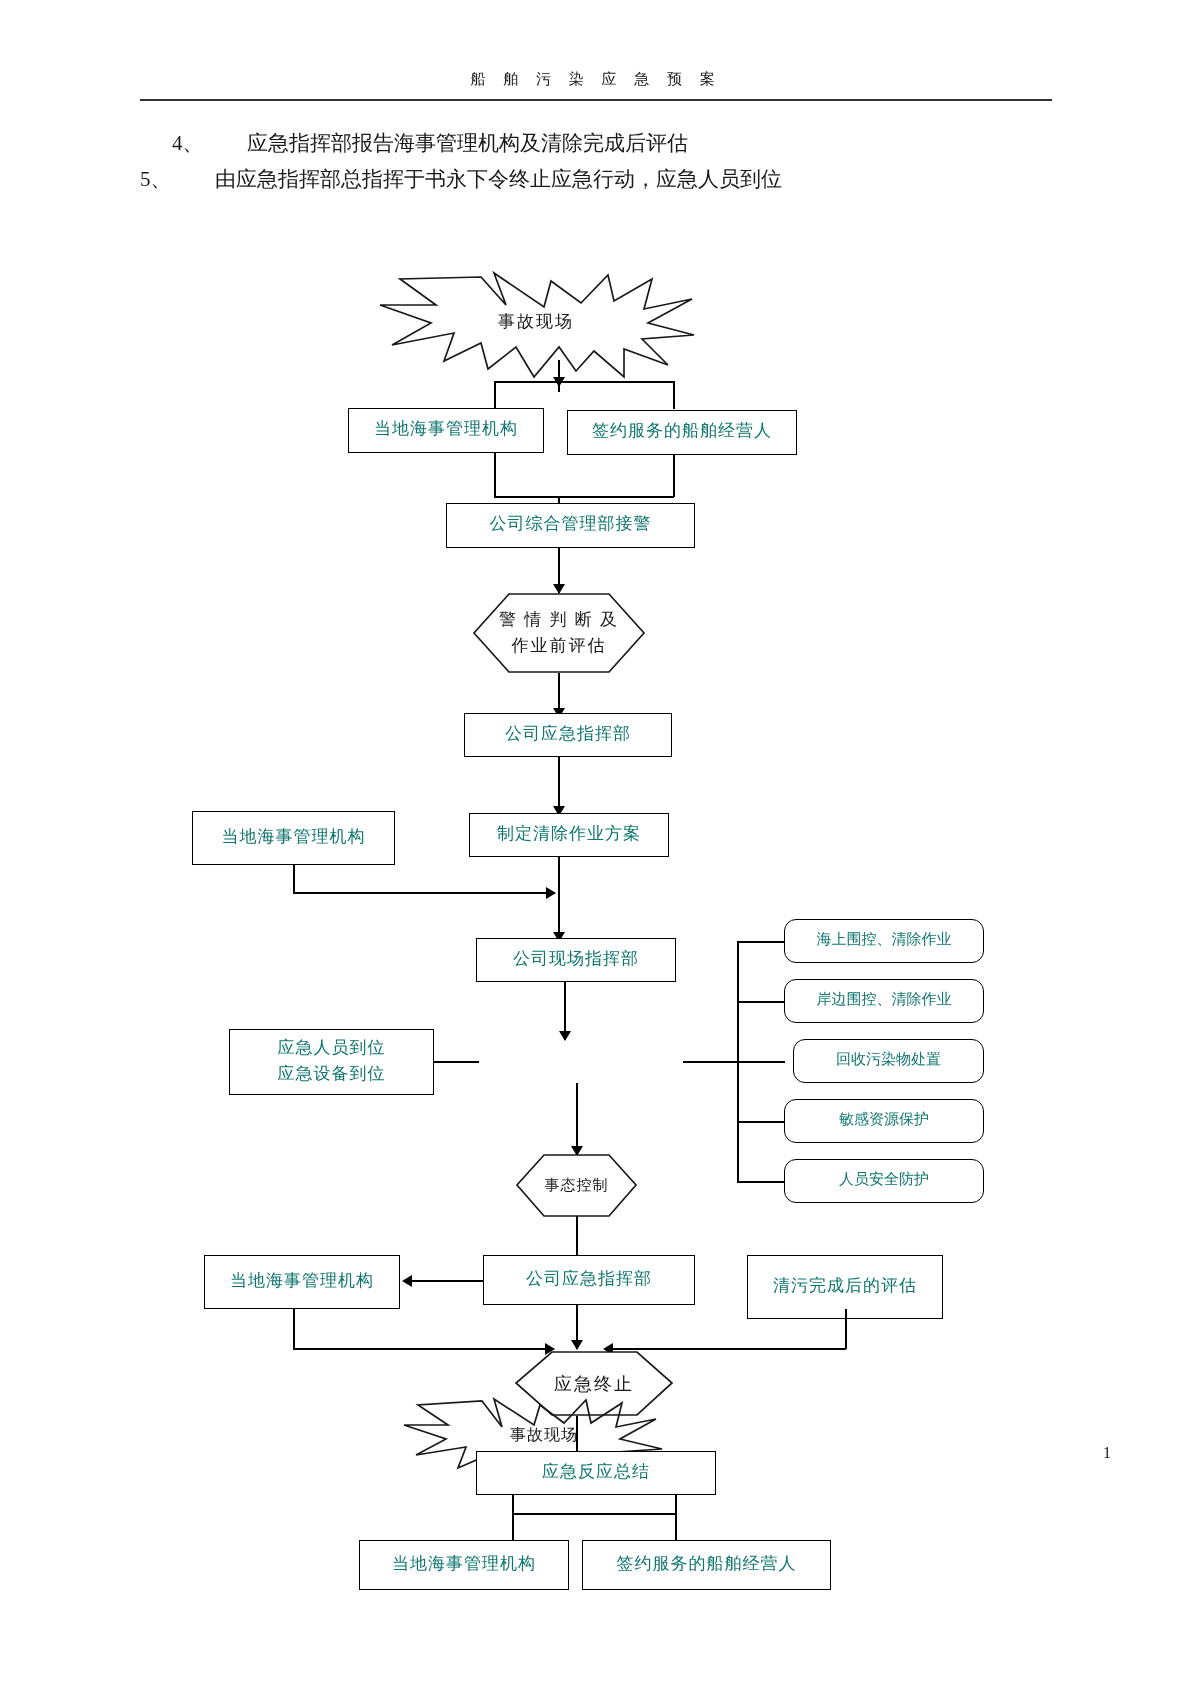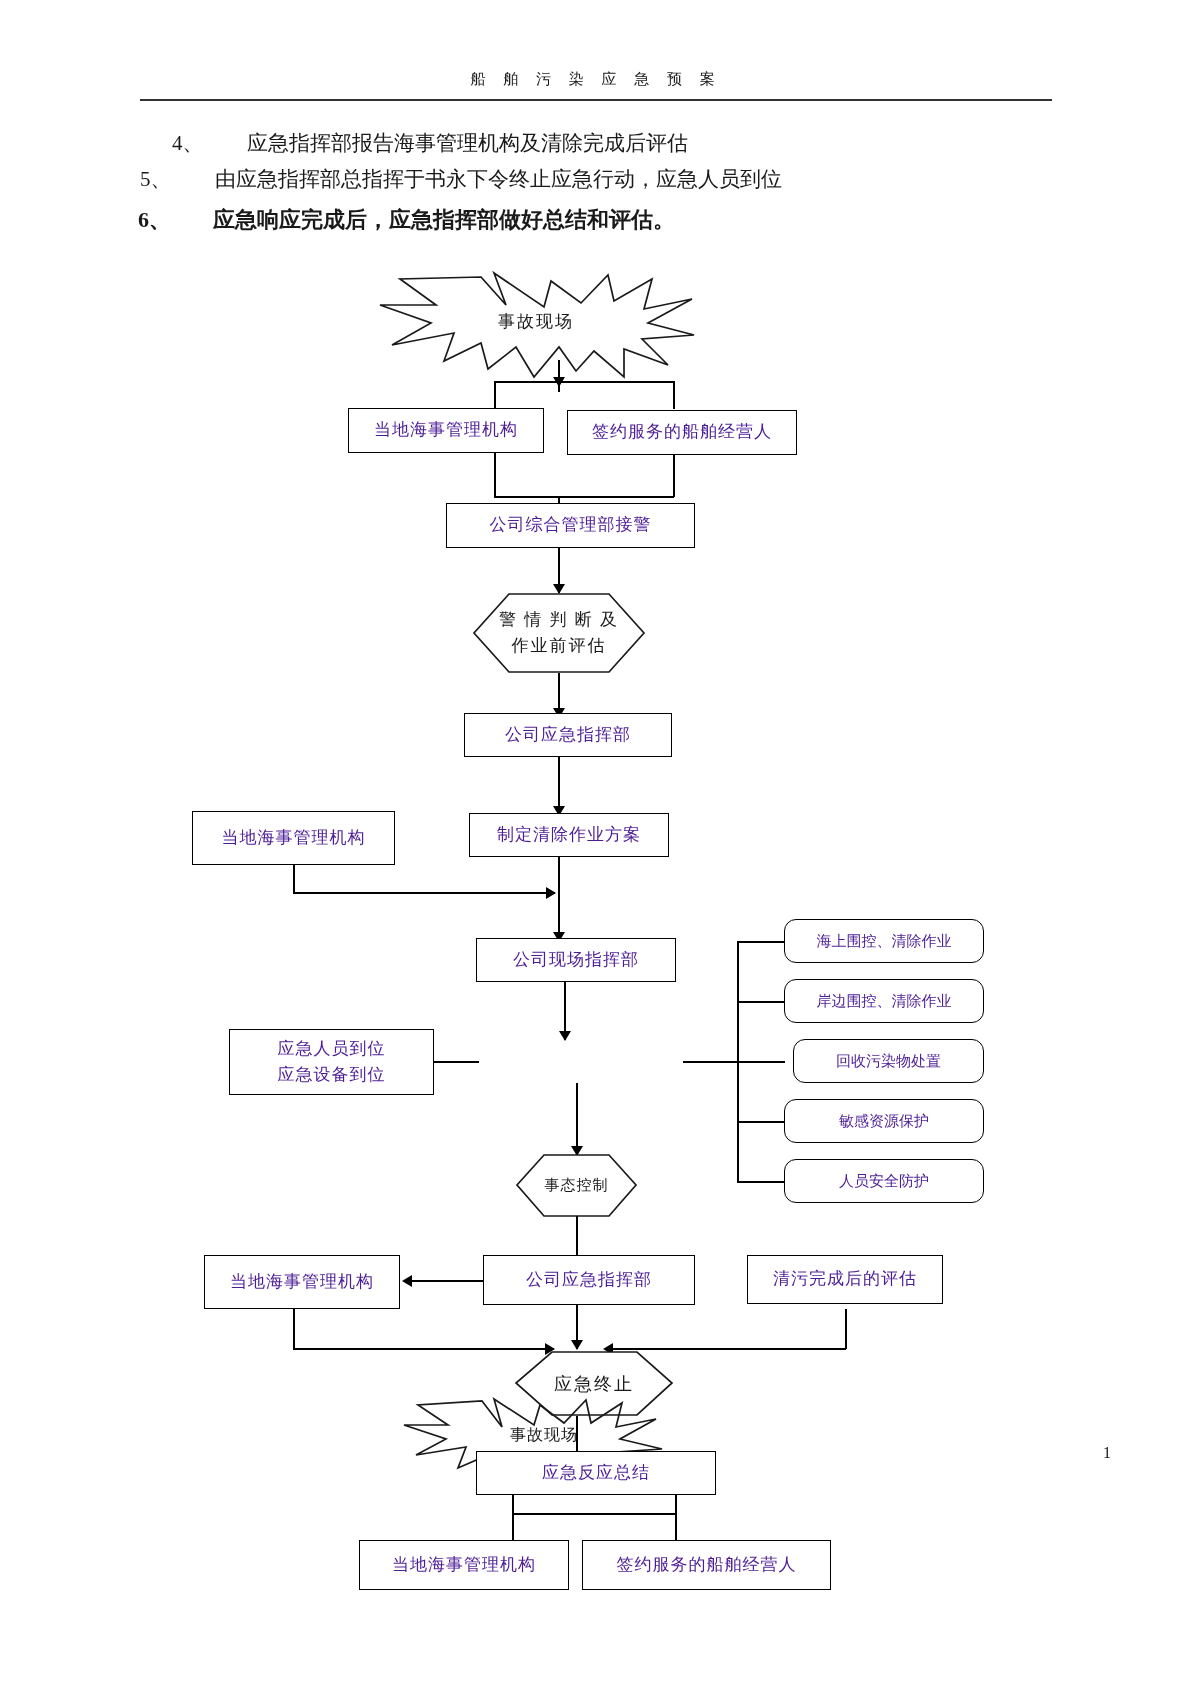--- a/index.html
+++ b/index.html
@@ -29,22 +29,22 @@
   .line.bold{font-weight:bold;font-size:22px;}
   .line.bold .txt{font-weight:bold;}
 
   
   .fc{position:absolute;left:16px;top:255px;width:1191px;height:1429px;}
   .box{
     position:absolute;box-sizing:border-box;
     border:1.6px solid #000;background:#fff;
     display:flex;align-items:center;justify-content:center;
     text-align:center;font-size:17px;letter-spacing:1px;
-    font-family:Liberation Sans, sans-serif;
-    line-height:1.55;color:#4c1d95;
+    font-family:Liberation Mono, monospace;
+    line-height:1.55;color:#0f766e;
   }
   .box.two{flex-direction:column;}
   .box.small{font-size:15px;letter-spacing:0px;border-radius:12px;}
   .line-h,.line-v{position:absolute;background:#000;}
   .line-h{height:1.6px;}
   .line-v{width:1.6px;}
   .arrow-d{position:absolute;width:0;height:0;
     border-left:6px solid transparent;border-right:6px solid transparent;
     border-top:10px solid #000;}
   .arrow-l{position:absolute;width:0;height:0;
@@ -70,23 +70,20 @@
 
   <div class="hdr">船 舶 污 染 应 急 预 案</div>
   <div class="hdr-rule"></div>
 
   <div class="line" style="left:140px;top:133px;margin-left:32px;">
     <span class="num">4、</span><span class="txt">应急指挥部报告海事管理机构及清除完成后评估</span>
   </div>
   <div class="line" style="left:140px;top:169px;">
     <span class="num">5、</span><span class="txt">由应急指挥部总指挥于书永下令终止应急行动，应急人员到位</span>
   </div>
-  <div class="line bold" style="left:138px;top:209px;">
-    <span class="num">6、</span><span class="txt">应急响应完成后，应急指挥部做好总结和评估。</span>
-  </div>
 
   <div class="fc">
 
     <div class="shape" style="left:360px;top:10px;">
       <svg width="320" height="115" viewBox="0 0 320 115">
         <polygon points="105,12 130,40 118,8 168,42 175,16 205,38 232,10 238,36 276,14 268,44 316,34 272,58 318,70 266,74 292,100 248,84 248,112 218,86 200,106 183,82 158,112 140,82 112,104 105,78 68,96 78,68 16,80 55,58 4,40 60,40 24,14" fill="#fff" stroke="#1a1a1a" stroke-width="1.7" stroke-linejoin="miter"></polygon>
       </svg>
       <div class="shp-txt" style="top:44px;left:0;width:320px;">事故现场</div>
     </div>
 
@@ -174,21 +171,21 @@
         <polygon points="28,1 93,1 120,31 93,62 28,62 1,31" fill="#fff" stroke="#1a1a1a" stroke-width="1.7"></polygon>
       </svg>
       <div class="shp-txt" style="top:20px;left:0;width:121px;font-size:15px;letter-spacing:1px;">事态控制</div>
     </div>
 
     <div class="line-v" style="left:560px;top:961px;height:62px;"></div>
     <div class="arrow-d" style="left:555px;top:1014px;"></div>
 
     <div class="box" style="left:188px;top:1000px;width:196px;height:54px;">当地海事管理机构</div>
     <div class="box" style="left:467px;top:1000px;width:212px;height:50px;">公司应急指挥部</div>
-    <div class="box" style="left:731px;top:1000px;width:196px;height:49px;">清污完成后的评估</div>
+    <div class="box" style="left:731px;top:1000px;width:196px;height:64px;">清污完成后的评估</div>
 
     <div class="line-h" style="left:396px;top:1025px;width:72px;"></div>
     <div class="arrow-l" style="left:386px;top:1020px;"></div>
 
     <div class="line-v" style="left:277px;top:1054px;height:40px;"></div>
     <div class="line-h" style="left:277px;top:1093px;width:261px;"></div>
     <div class="arrow-r" style="left:529px;top:1088px;"></div>
 
     <div class="line-v" style="left:829px;top:1054px;height:40px;"></div>
     <div class="line-h" style="left:596px;top:1093px;width:234px;"></div>

